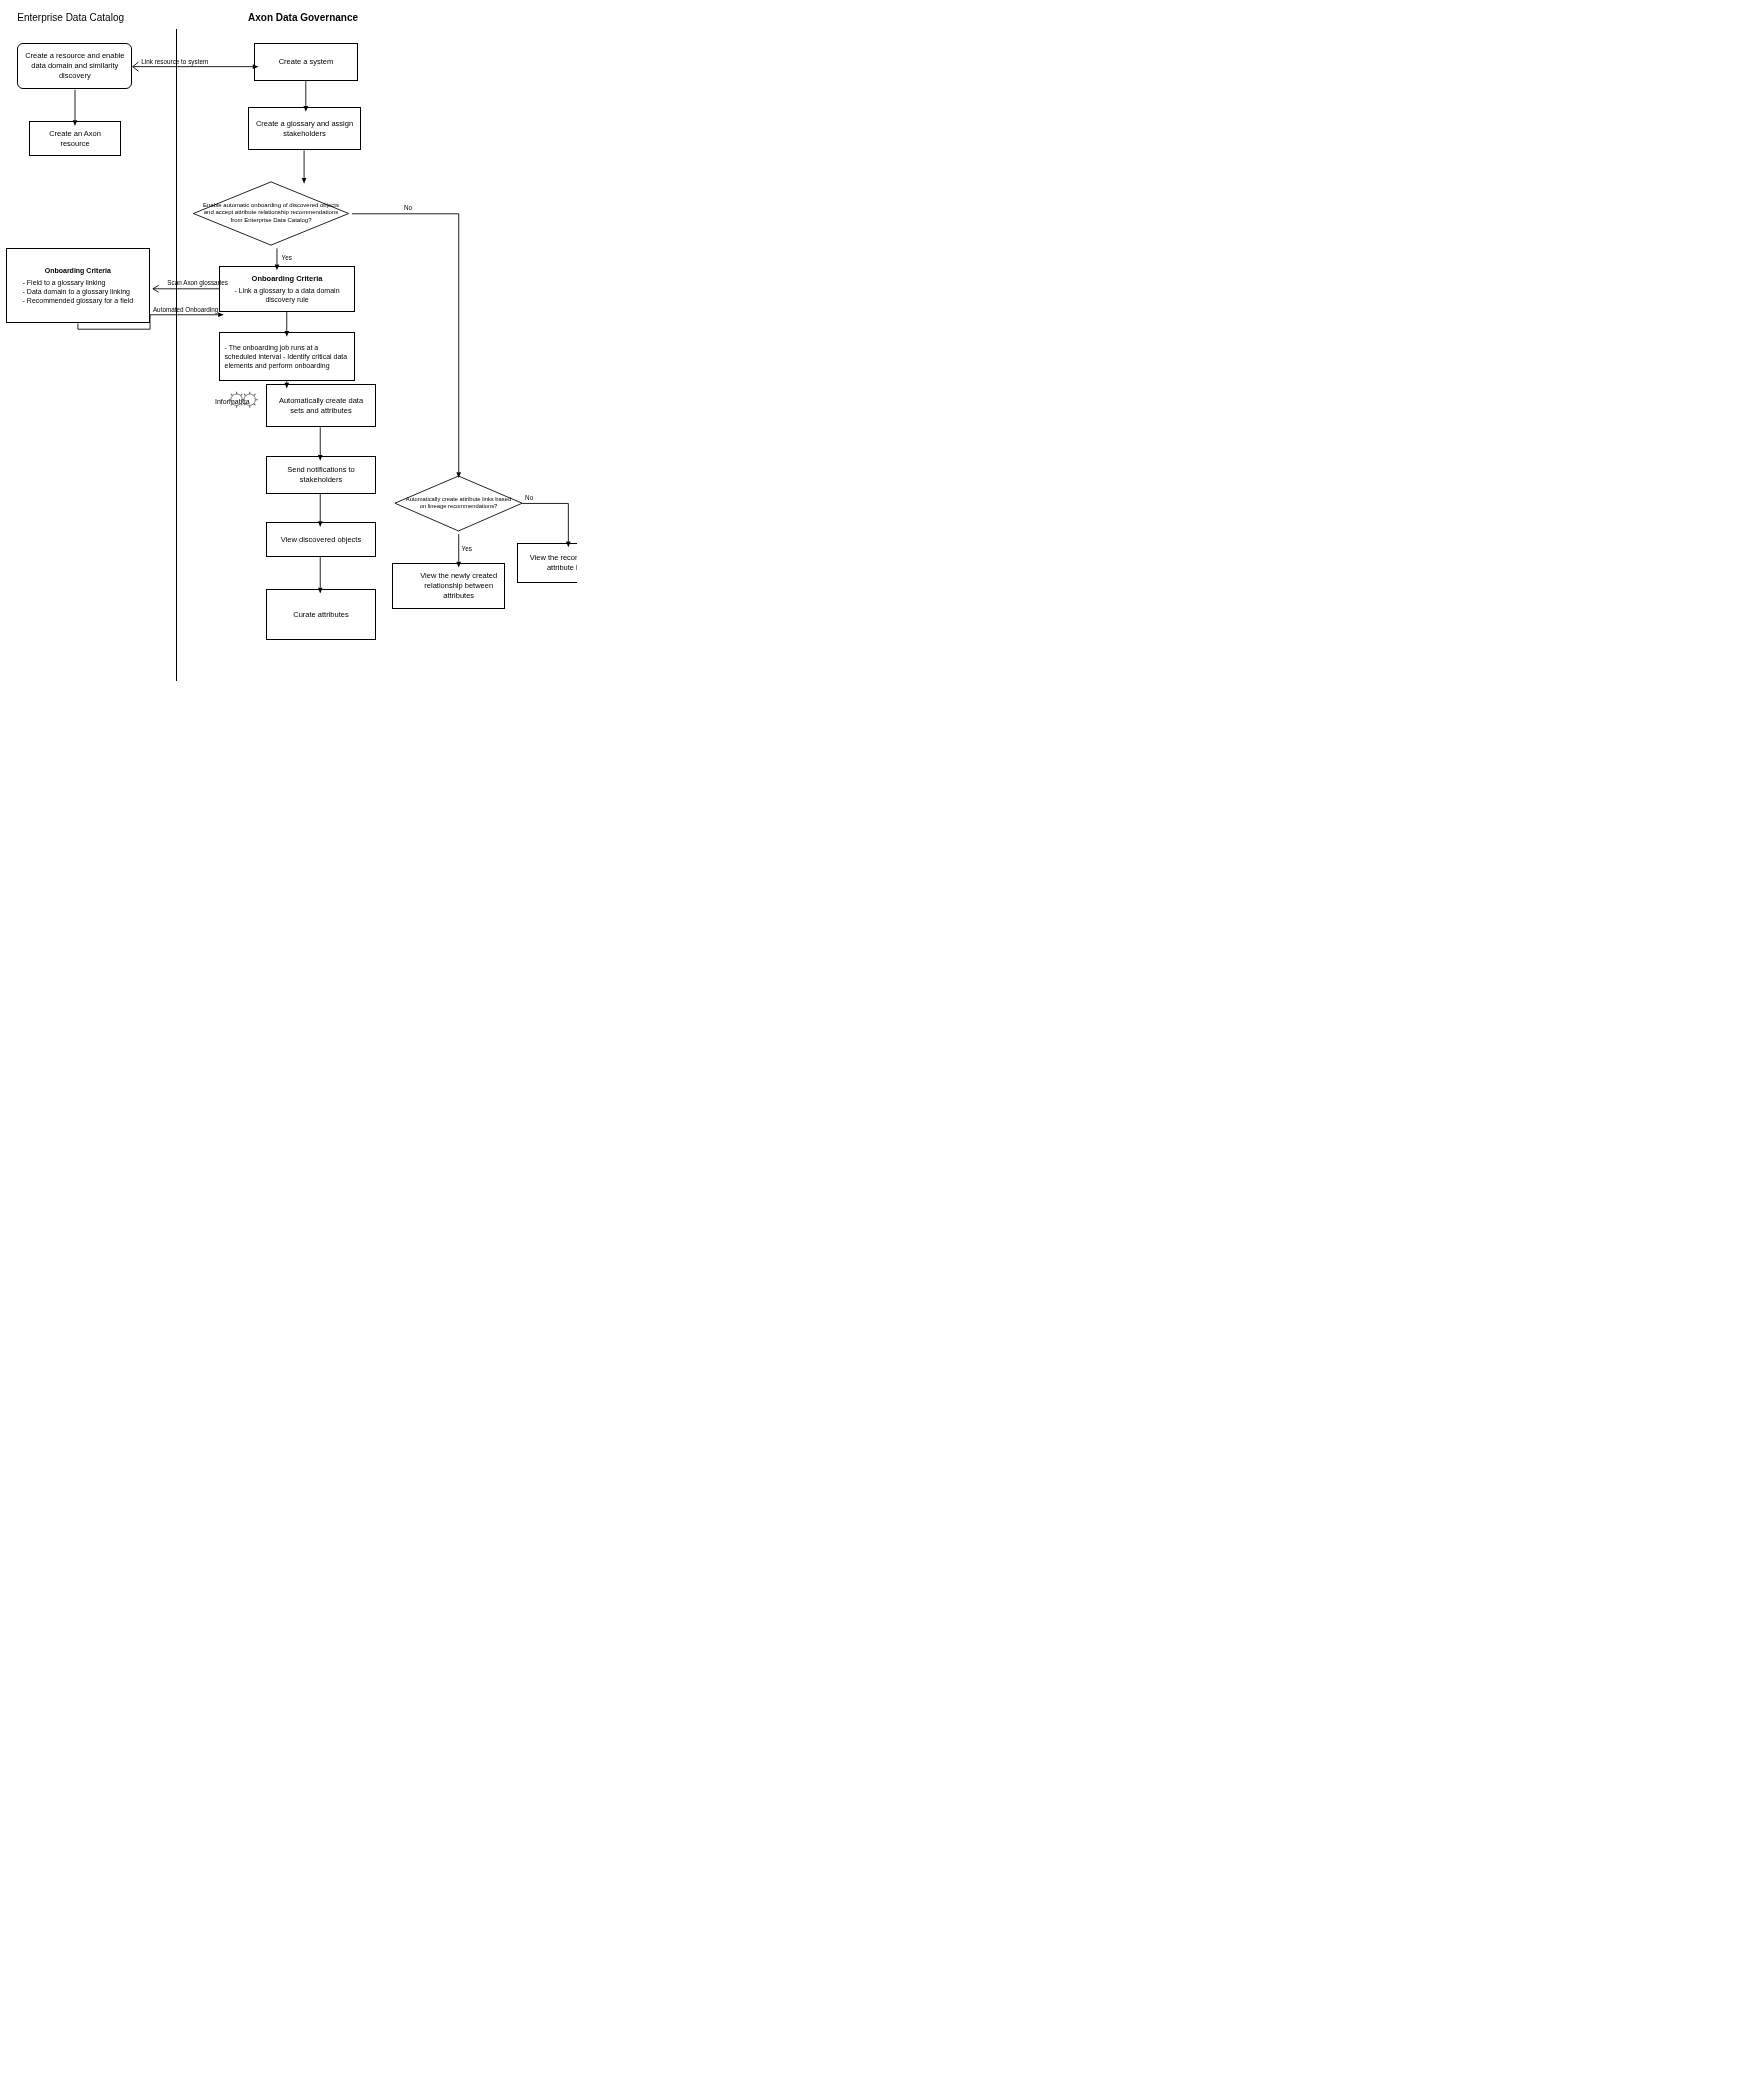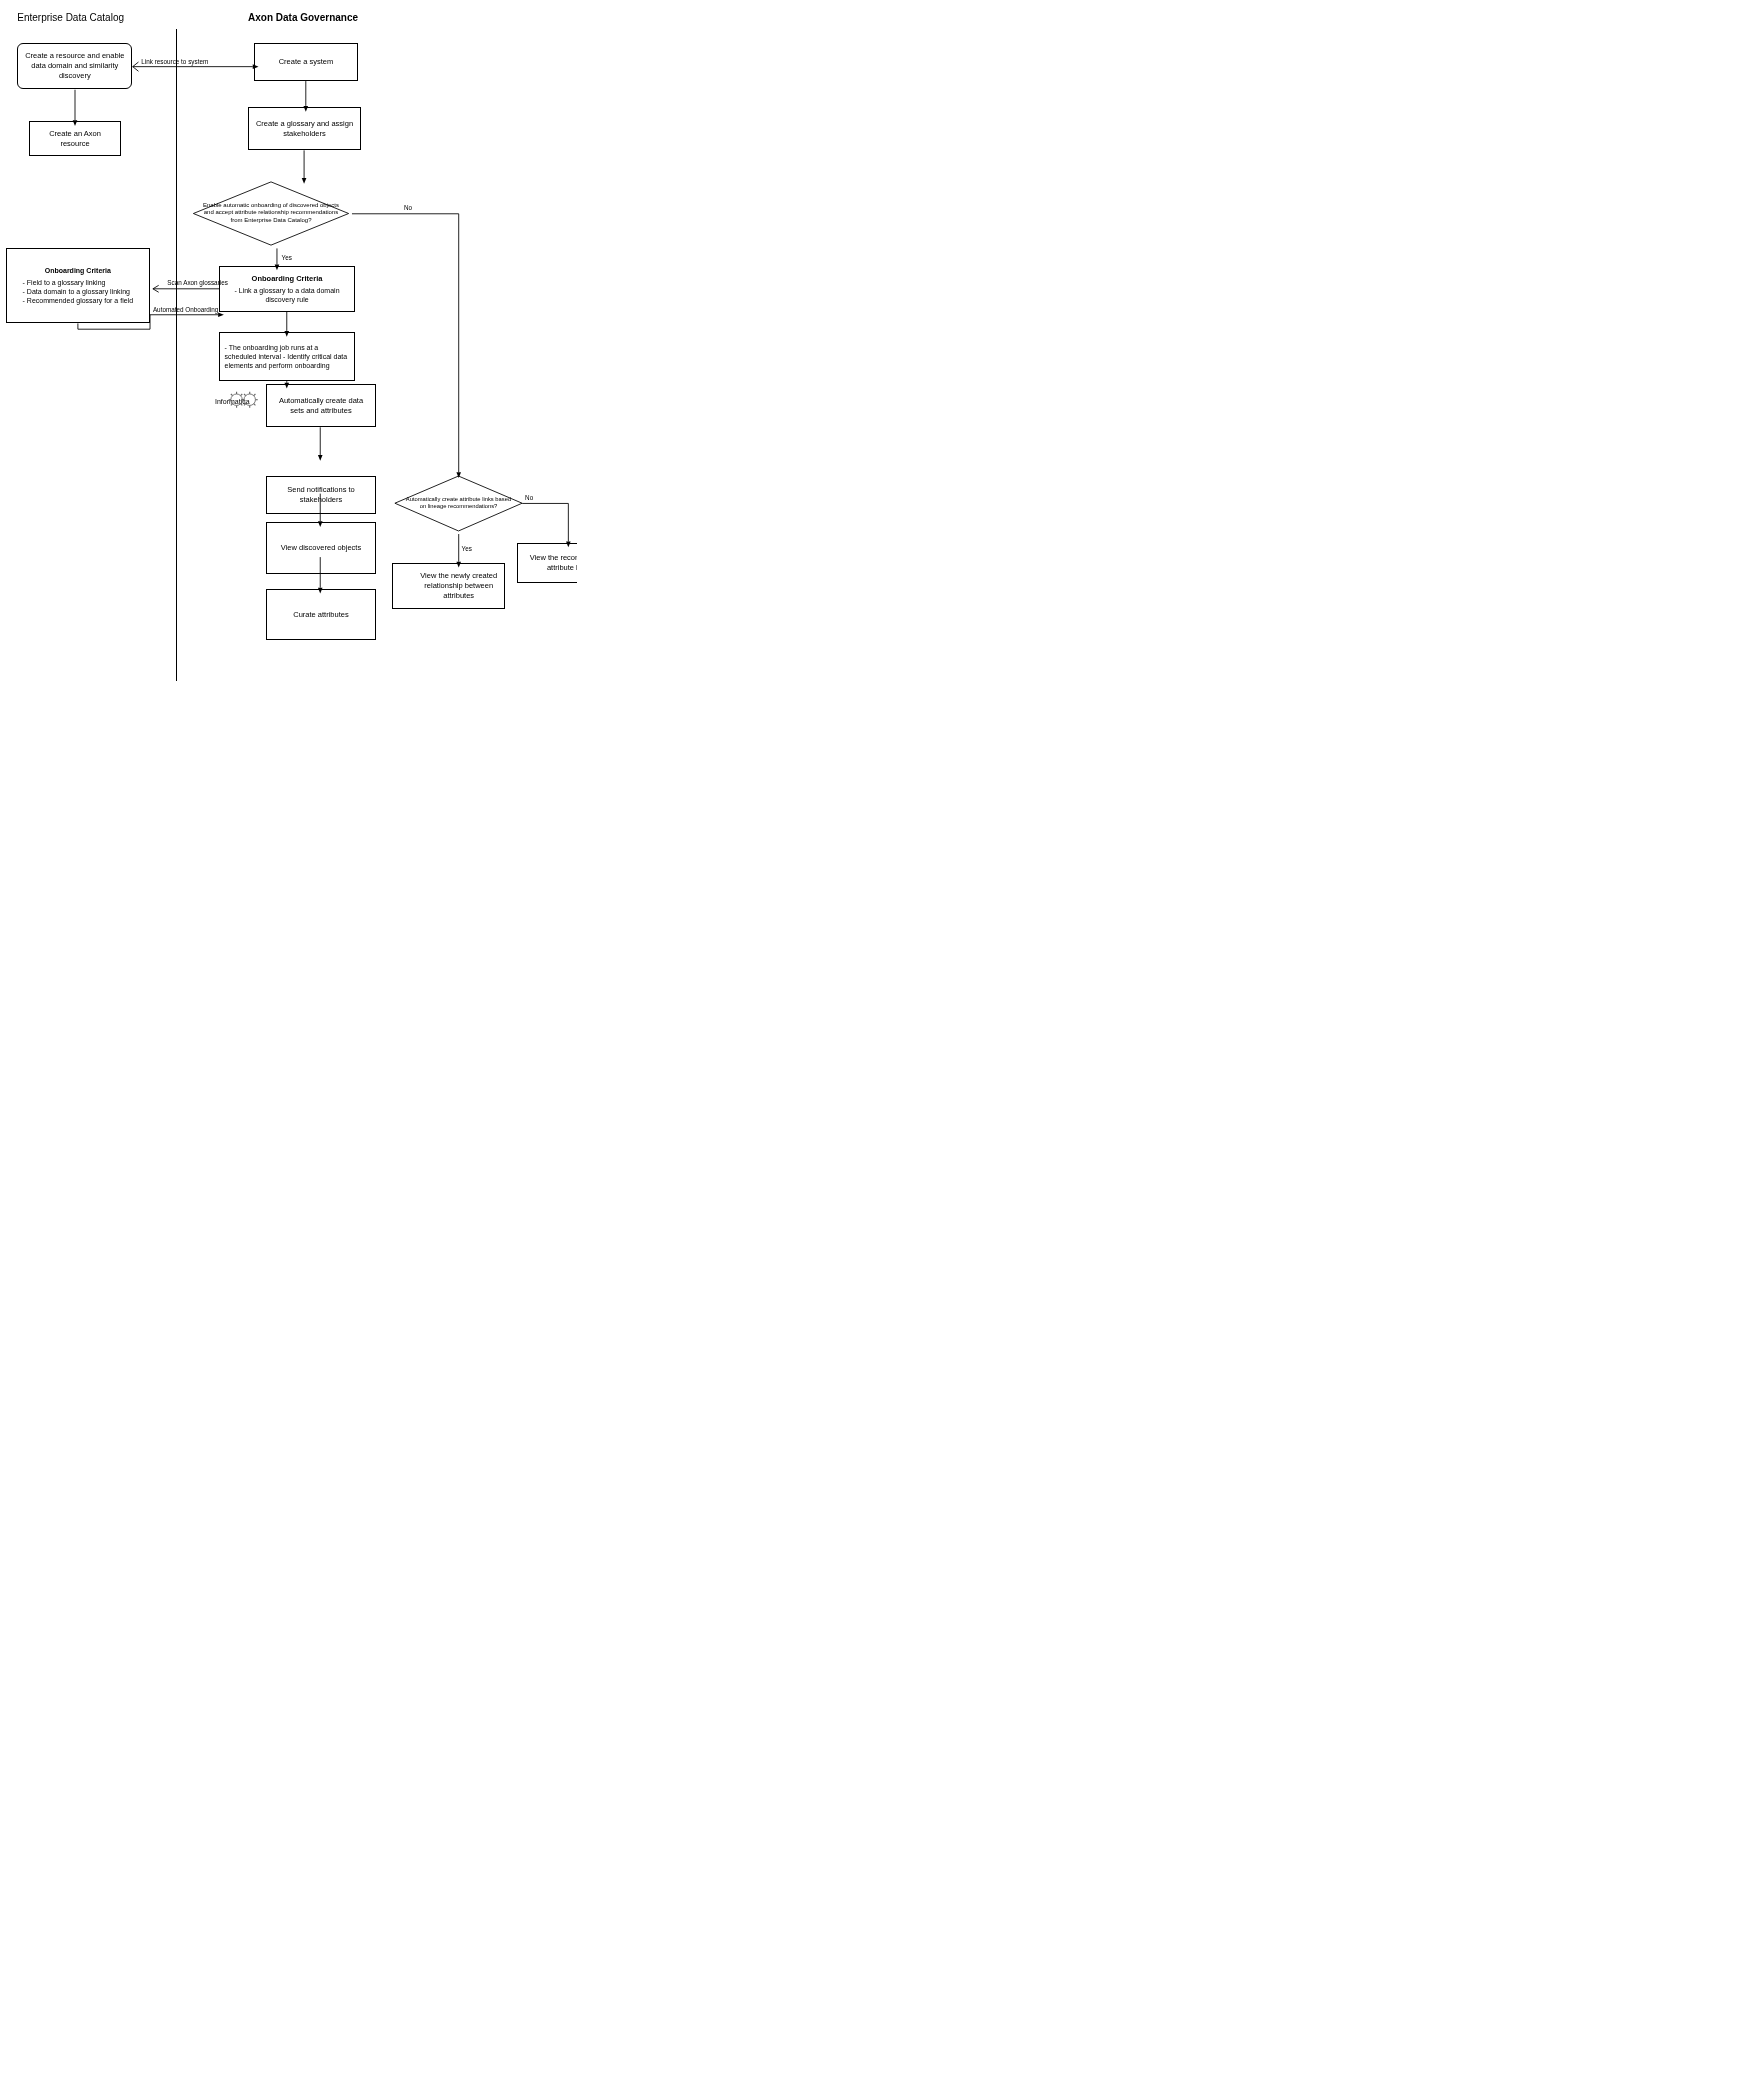--- a/index.html
+++ b/index.html
@@ -142,23 +142,23 @@
       <line x1="10" y1="0" x2="14" y2="0" stroke="#666" stroke-width="2"></line>
       <line x1="-10" y1="-10" x2="-7" y2="-7" stroke="#666" stroke-width="2"></line>
       <line x1="7" y1="7" x2="10" y2="10" stroke="#666" stroke-width="2"></line>
       <line x1="10" y1="-10" x2="7" y2="-7" stroke="#666" stroke-width="2"></line>
       <line x1="-7" y1="7" x2="-10" y2="10" stroke="#666" stroke-width="2"></line>
     </g>
   </svg>
 
   <div class="box" style="left:266px; top:384px; width:110px; height:43px;">Automatically create data sets and attributes</div>
 
-  <div class="box" style="left:266px; top:476px; width:110px; height:38px;">Send notifications to stakeholders</div>
-
-  <div class="box" style="left:266px; top:522px; width:110px; height:52px;">View discovered objects</div>
+  <div class="box" style="left:266px; top:456px; width:110px; height:38px;">Send notifications to stakeholders</div>
+
+  <div class="box" style="left:266px; top:522px; width:110px; height:35px;">View discovered objects</div>
 
   <div class="box" style="left:266px; top:589px; width:110px; height:51px;">Curate attributes</div>
 
   <div class="diamond-wrap" style="left:392px; top:473px; width:133px; height:61px;">
     <svg width="133" height="61" viewBox="0 0 230 105">
       <polygon points="115,5 225,52 115,100 5,52" fill="white" stroke="black" stroke-width="1.5"></polygon>
     </svg>
     <div class="diamond-text" style="font-size:5.8px;">Automatically create attribute links based on lineage recommendations?</div>
   </div>
 

